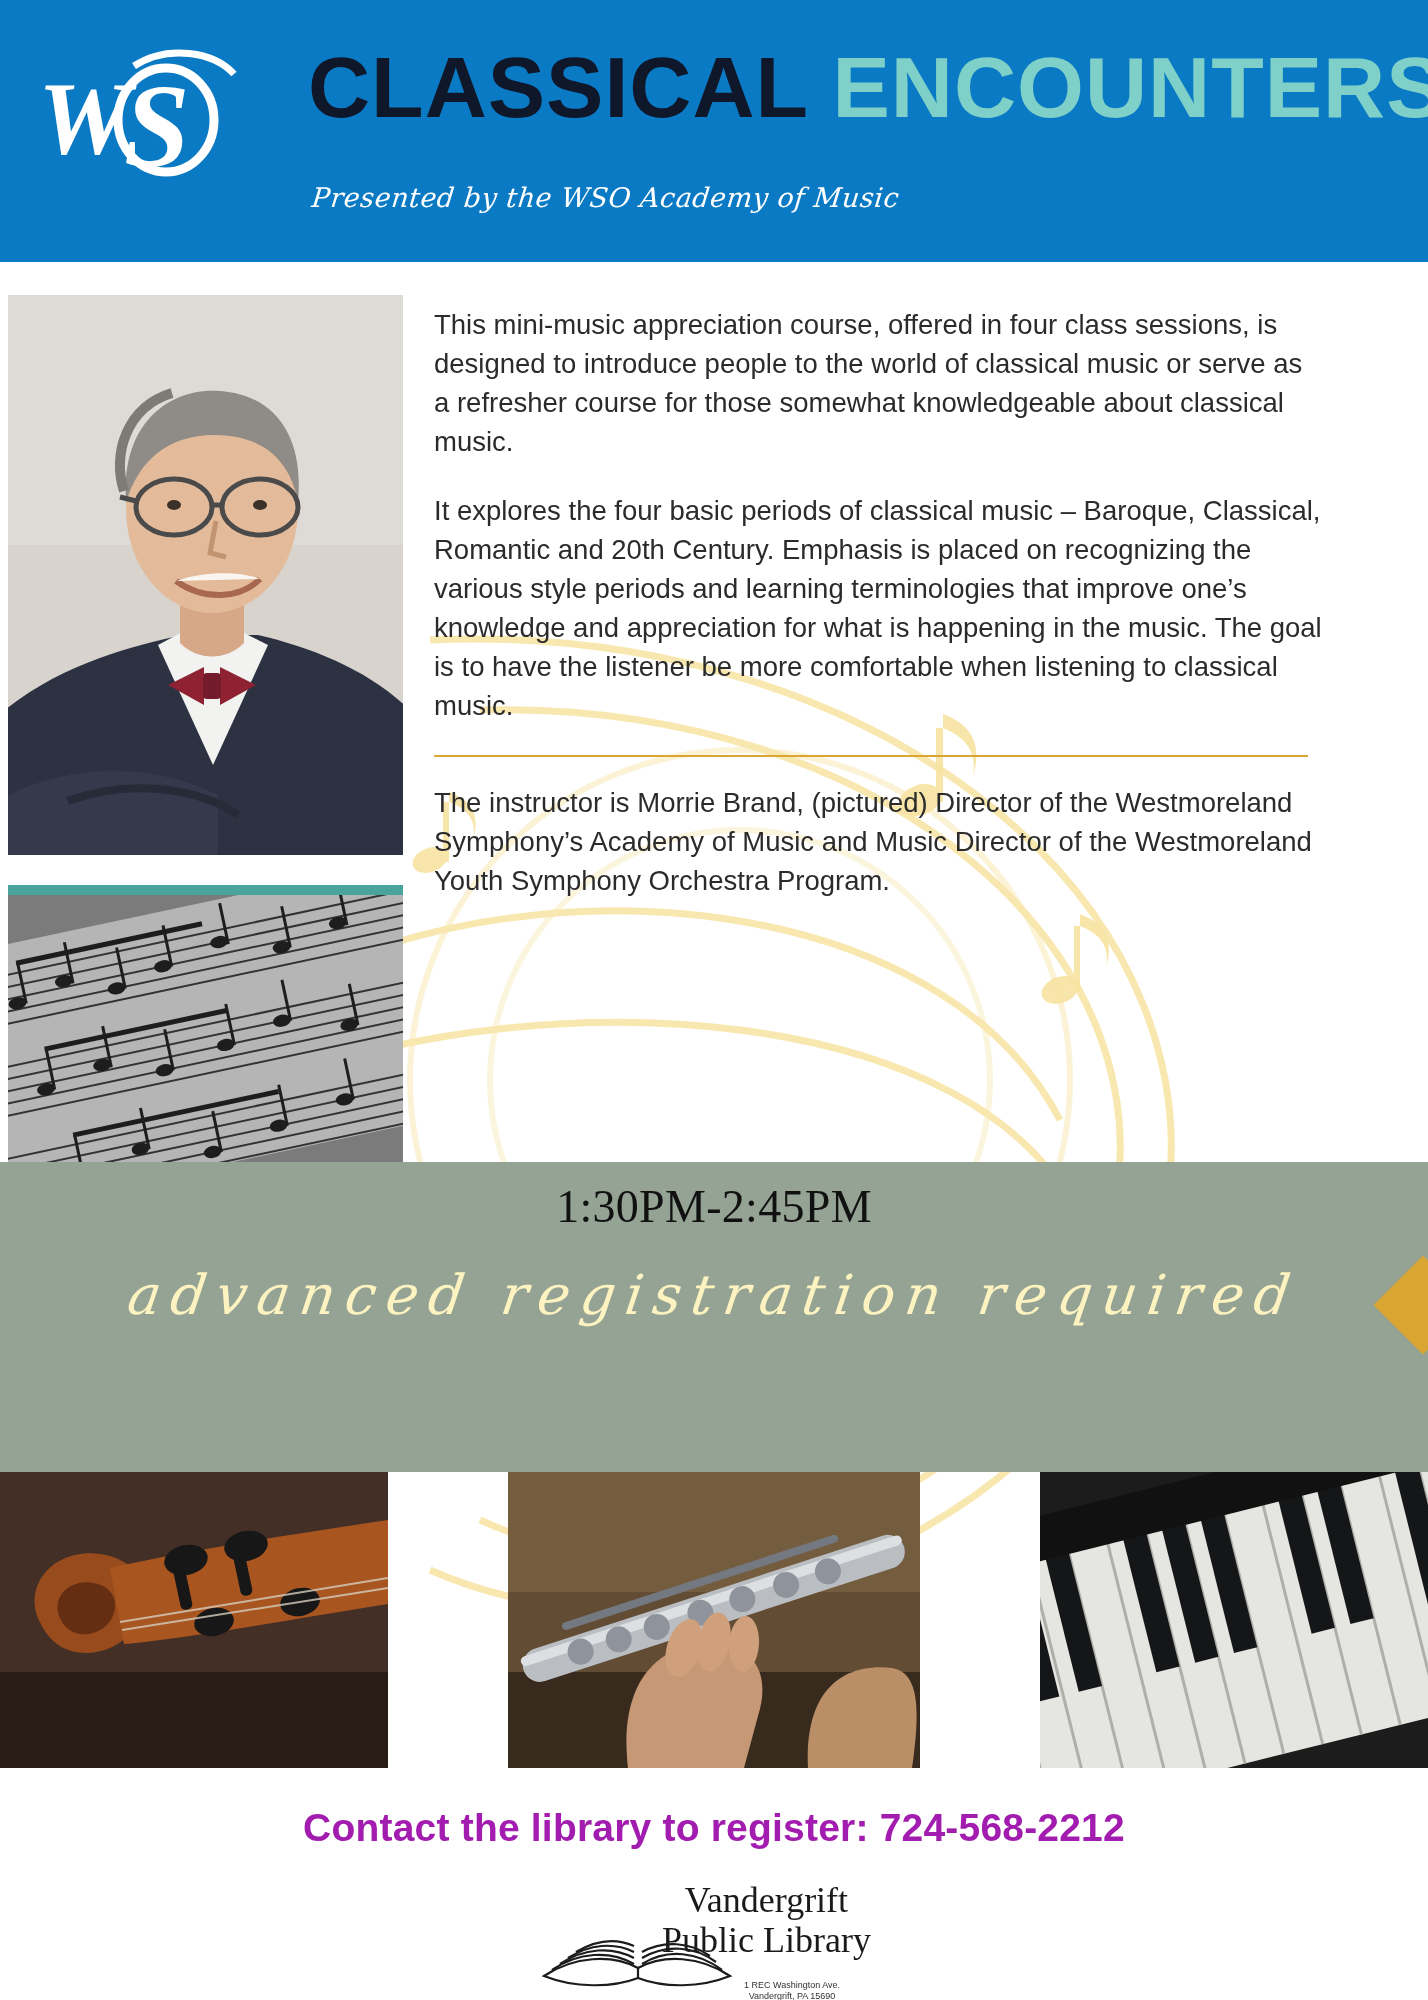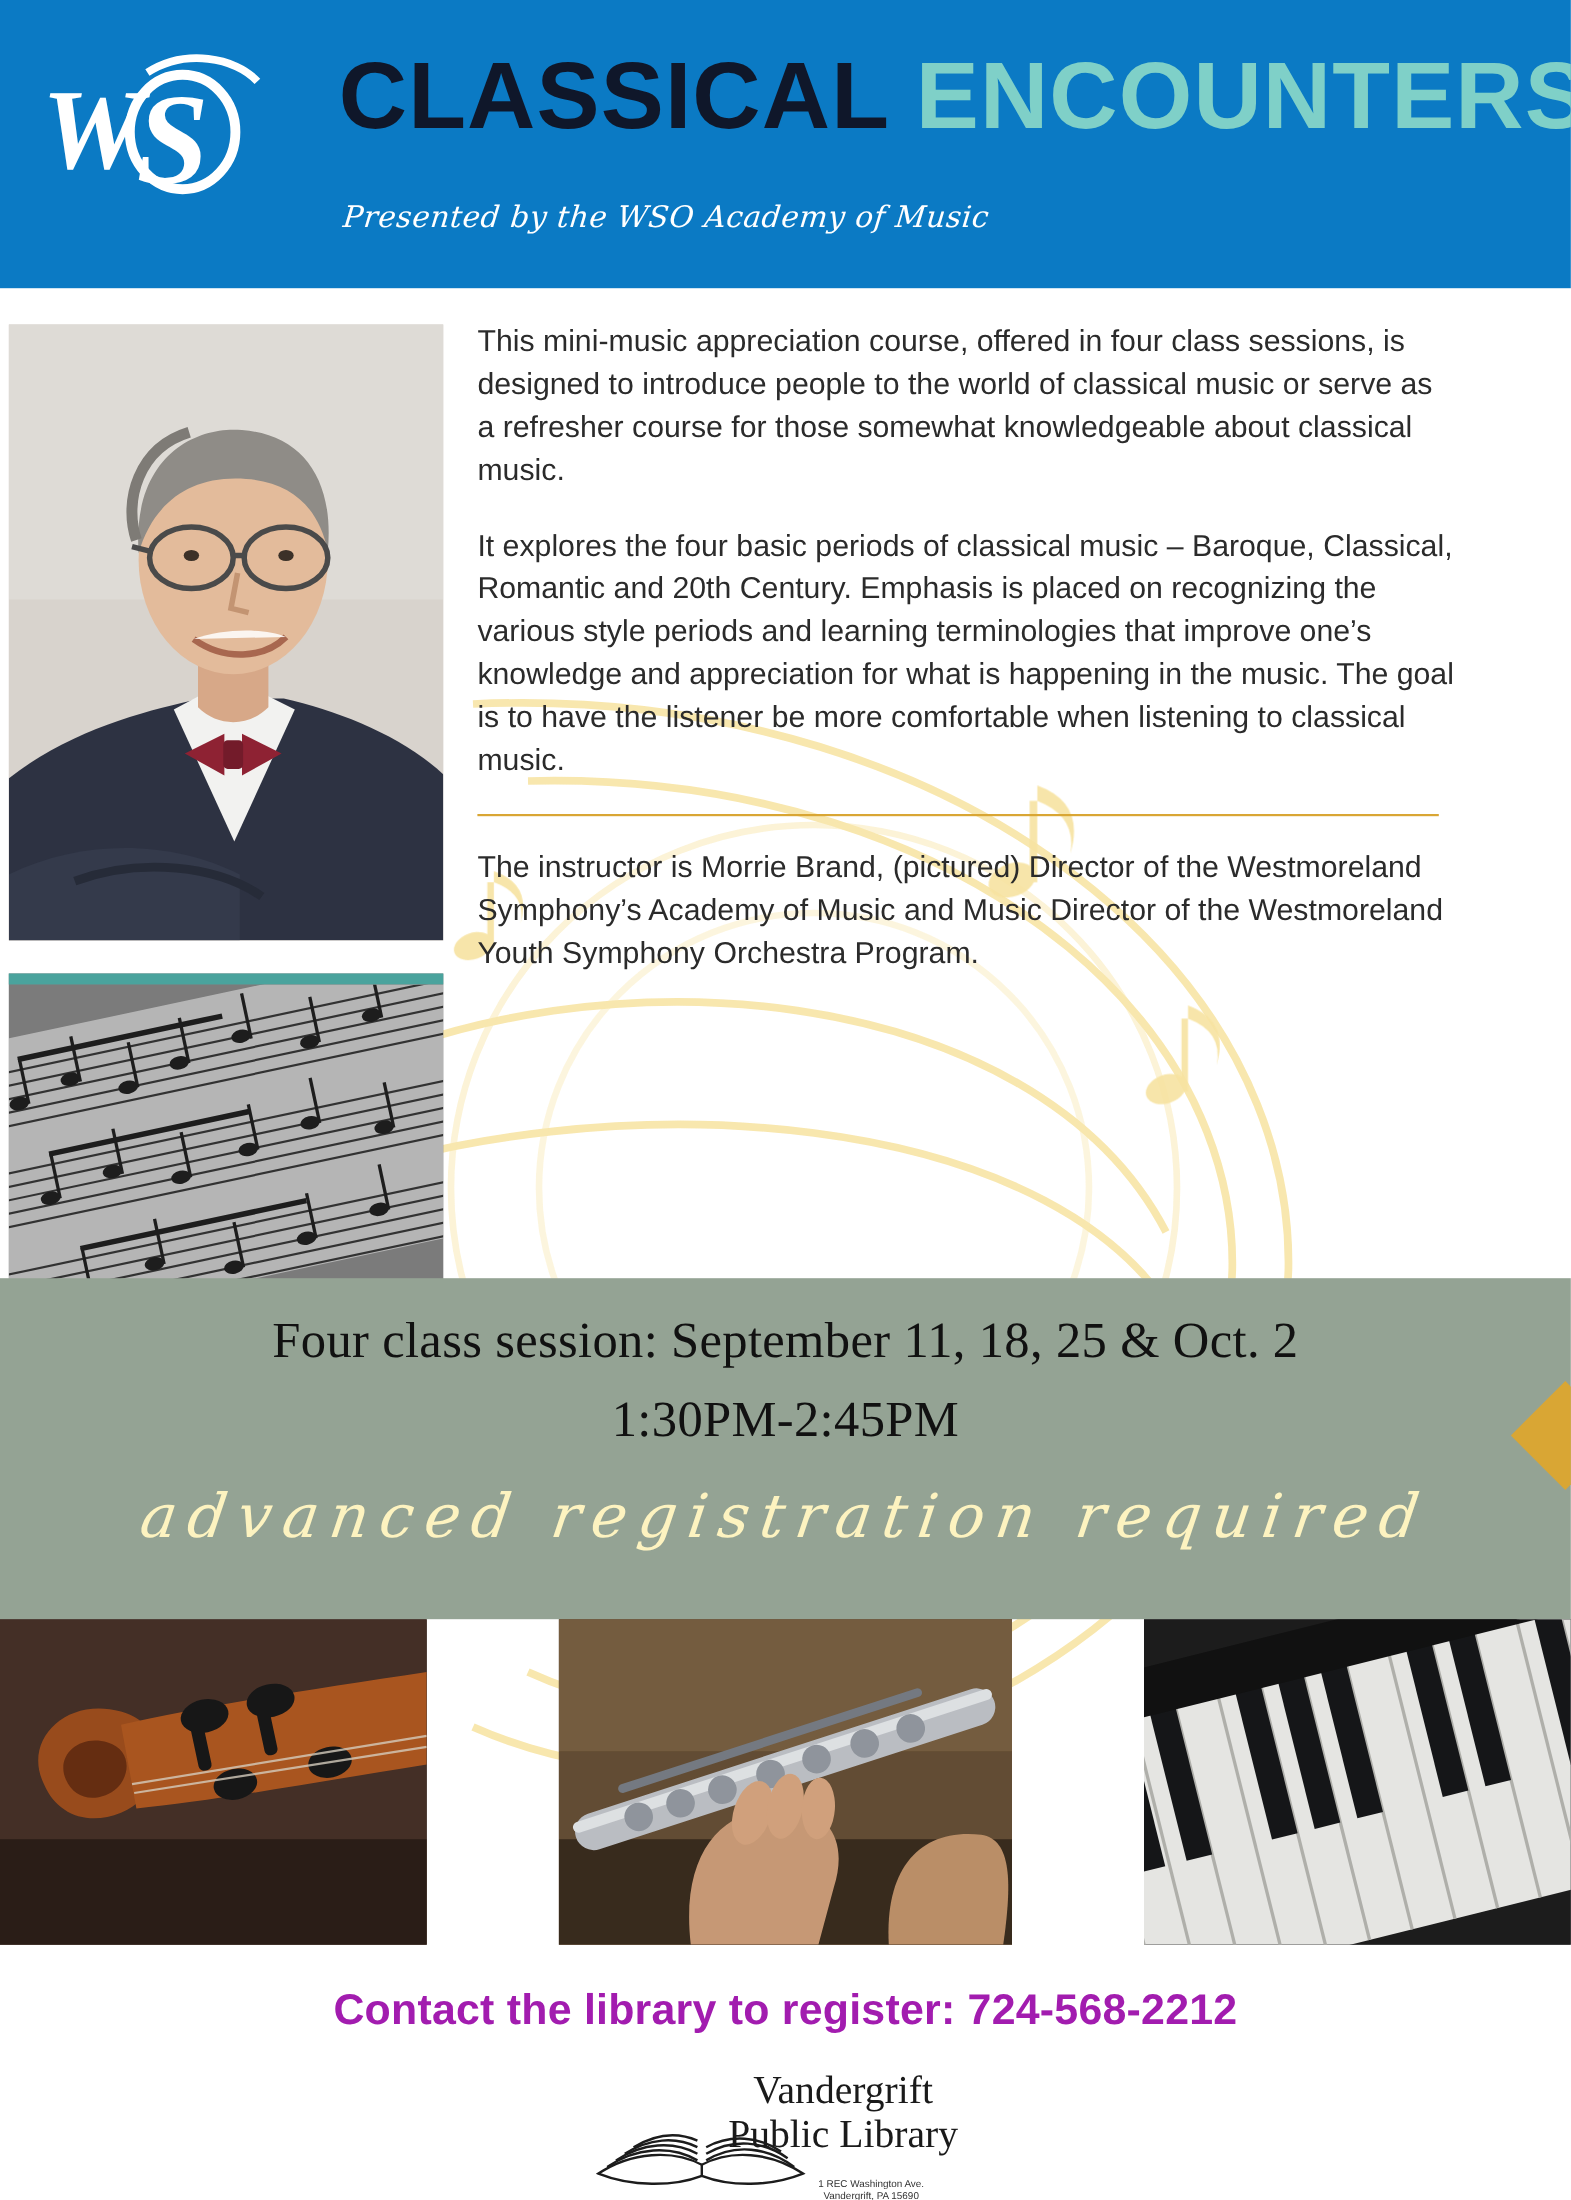--- a/index.html
+++ b/index.html
@@ -98,21 +98,21 @@
 
   .copy {
     position: absolute;
     left: 434px;
     top: 28px;
     width: 890px;
     color: #2b2b2b;
     font-size: 27.5px;
     line-height: 39px;
   }
-  .copy p { margin-bottom: 30px; }
+  .copy p { margin-bottom: 30px; margin-top: 15px; }
   .rule {
     width: 874px;
     height: 2px;
     background: #d9a634;
     margin: 4px 0 26px 0;
   }
 
   
   .band {
     position: relative;
@@ -381,21 +381,20 @@
     <div class="copy">
       <p>This mini-music appreciation course, offered in four class sessions, is designed to introduce people to the world of classical music or serve as a refresher course for those somewhat knowledgeable about classical music.</p>
       <p>It explores the four basic periods of classical music – Baroque, Classical, Romantic and 20th Century.  Emphasis is placed on recognizing the various style periods and learning terminologies that improve one’s knowledge and appreciation for what is happening in the music. The goal is to have the listener be more comfortable when listening to classical music.</p>
       <div class="rule"></div>
       <p>The instructor is Morrie Brand, (pictured) Director of the Westmoreland Symphony’s Academy of Music and Music Director of the Westmoreland Youth Symphony Orchestra Program.</p>
     </div>
   </div>
 
   <div class="band">
     <div class="band-notch"></div>
-    <div class="band-line band-line1">Four class session: September 11, 18, 25 &amp; Oct. 2</div>
     <div class="band-line band-line2">1:30PM-2:45PM</div>
     <div class="band-script">advanced registration required</div>
   </div>
 
   <div class="photos">
     <div class="photo photo-violin">
       <svg viewBox="0 0 388 296" width="388" height="296">
         <rect width="388" height="296" fill="#4a332a"></rect>
         <rect y="200" width="388" height="96" fill="#2e2019"></rect>
         <path d="M40 150 C 20 110, 60 70, 110 84 C 160 98, 150 160, 110 176 C 80 188, 52 178, 40 150 Z" fill="#a5521f"></path>

